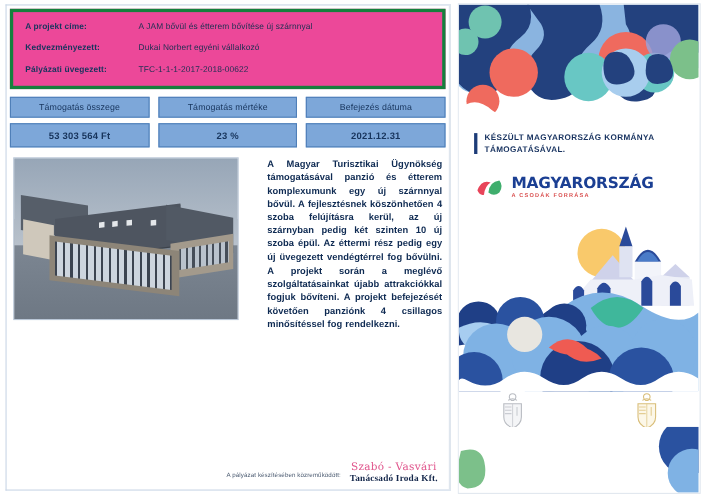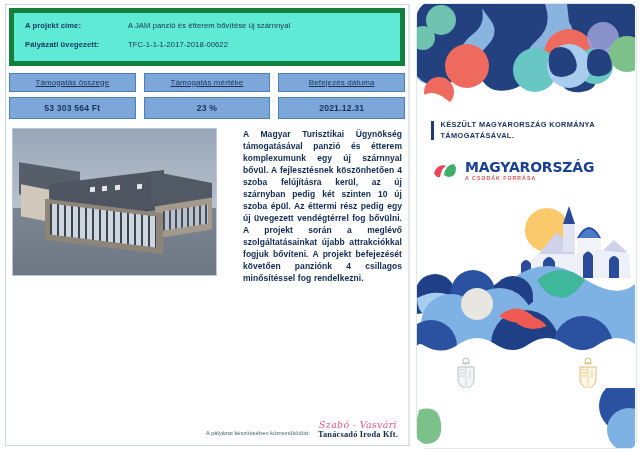--- a/index.html
+++ b/index.html
@@ -33,22 +33,22 @@
     border: 1px solid #c9d6e6;
     border-right: 2px solid #dfe6ee;
     background: #ffffff;
     display: flex;
     flex-direction: column;
   }
 
   
   .info-panel {
     margin: 3px 3px 0 3px;
-    background: #5eead4;
-    border: 5px solid #15803d;
+    background: #ec4899;
+    border: 3px solid #15803d;
     padding: 9px 10px 9px 11px;
     box-sizing: border-box;
   }
   .info-row {
     display: flex;
     align-items: baseline;
     margin-bottom: 11px;
     font-size: 7.6px;
     line-height: 1.1;
   }
@@ -81,21 +81,20 @@
     background: #7da7d9;
     border: 1px solid #4f7fb8;
     text-align: center;
     box-sizing: border-box;
     color: #17345c;
   }
   .stat-head {
     padding: 4px 2px 4px;
     font-size: 8px;
     letter-spacing: .1px;
-    text-decoration: underline;
   }
   .stat-val {
     padding: 5px 2px 5px;
     font-size: 8.6px;
     font-weight: bold;
     letter-spacing: .2px;
   }
 
   
   .body-section {
@@ -210,21 +209,20 @@
   .credit-text {
     font-size: 5.6px;
     color: #4a5a70;
     letter-spacing: .1px;
     padding-bottom: 3px;
     white-space: nowrap;
   }
   .credit-logo { text-align: center; line-height: 1; }
   .credit-script {
     font-family: "DejaVu Serif", serif;
-    font-style: italic;
     font-size: 9.5px;
     color: #e0558c;
     letter-spacing: .3px;
     display: block;
   }
   .credit-firm {
     font-family: "Liberation Serif", serif;
     font-size: 8.4px;
     font-weight: bold;
     color: #13264a;
@@ -234,21 +232,20 @@
   }
 
   
   .right-pane {
     position: relative;
     width: 224px; height: 452px;
     background: #ffffff;
     overflow: hidden;
     box-sizing: border-box;
     padding: 3px 3px 3px 0;
-    border-radius: 20px;
   }
   .right-inner {
     position: relative;
     width: 100%; height: 100%;
     overflow: hidden;
     background: #ffffff;
     border: 1px solid #dfe6ee;
     box-sizing: border-box;
   }
   .art-top, .art-mid, .art-bottom {
@@ -330,21 +327,25 @@
 <body>
 
 <div class="poster">
 
   <div class="left-pane">
     <div class="left-card">
 
       <div class="info-panel">
         <div class="info-row">
           <div class="info-label">A projekt címe:</div>
-          <div class="info-value">A JAM panzió és étterem bővítése új szárnnyal</div>
+          <div class="info-value">A JAM bővül és étterem bővítése új szárnnyal</div>
+        </div>
+        <div class="info-row">
+          <div class="info-label">Kedvezményezett:</div>
+          <div class="info-value">Dukai Norbert egyéni vállalkozó</div>
         </div>
         <div class="info-row">
           <div class="info-label">Pályázati üvegezett:</div>
           <div class="info-value">TFC-1-1-1-2017-2018-00622</div>
         </div>
       </div>
 
       <div class="stats">
         <div class="stat">
           <div class="stat-head">Támogatás összege</div>

